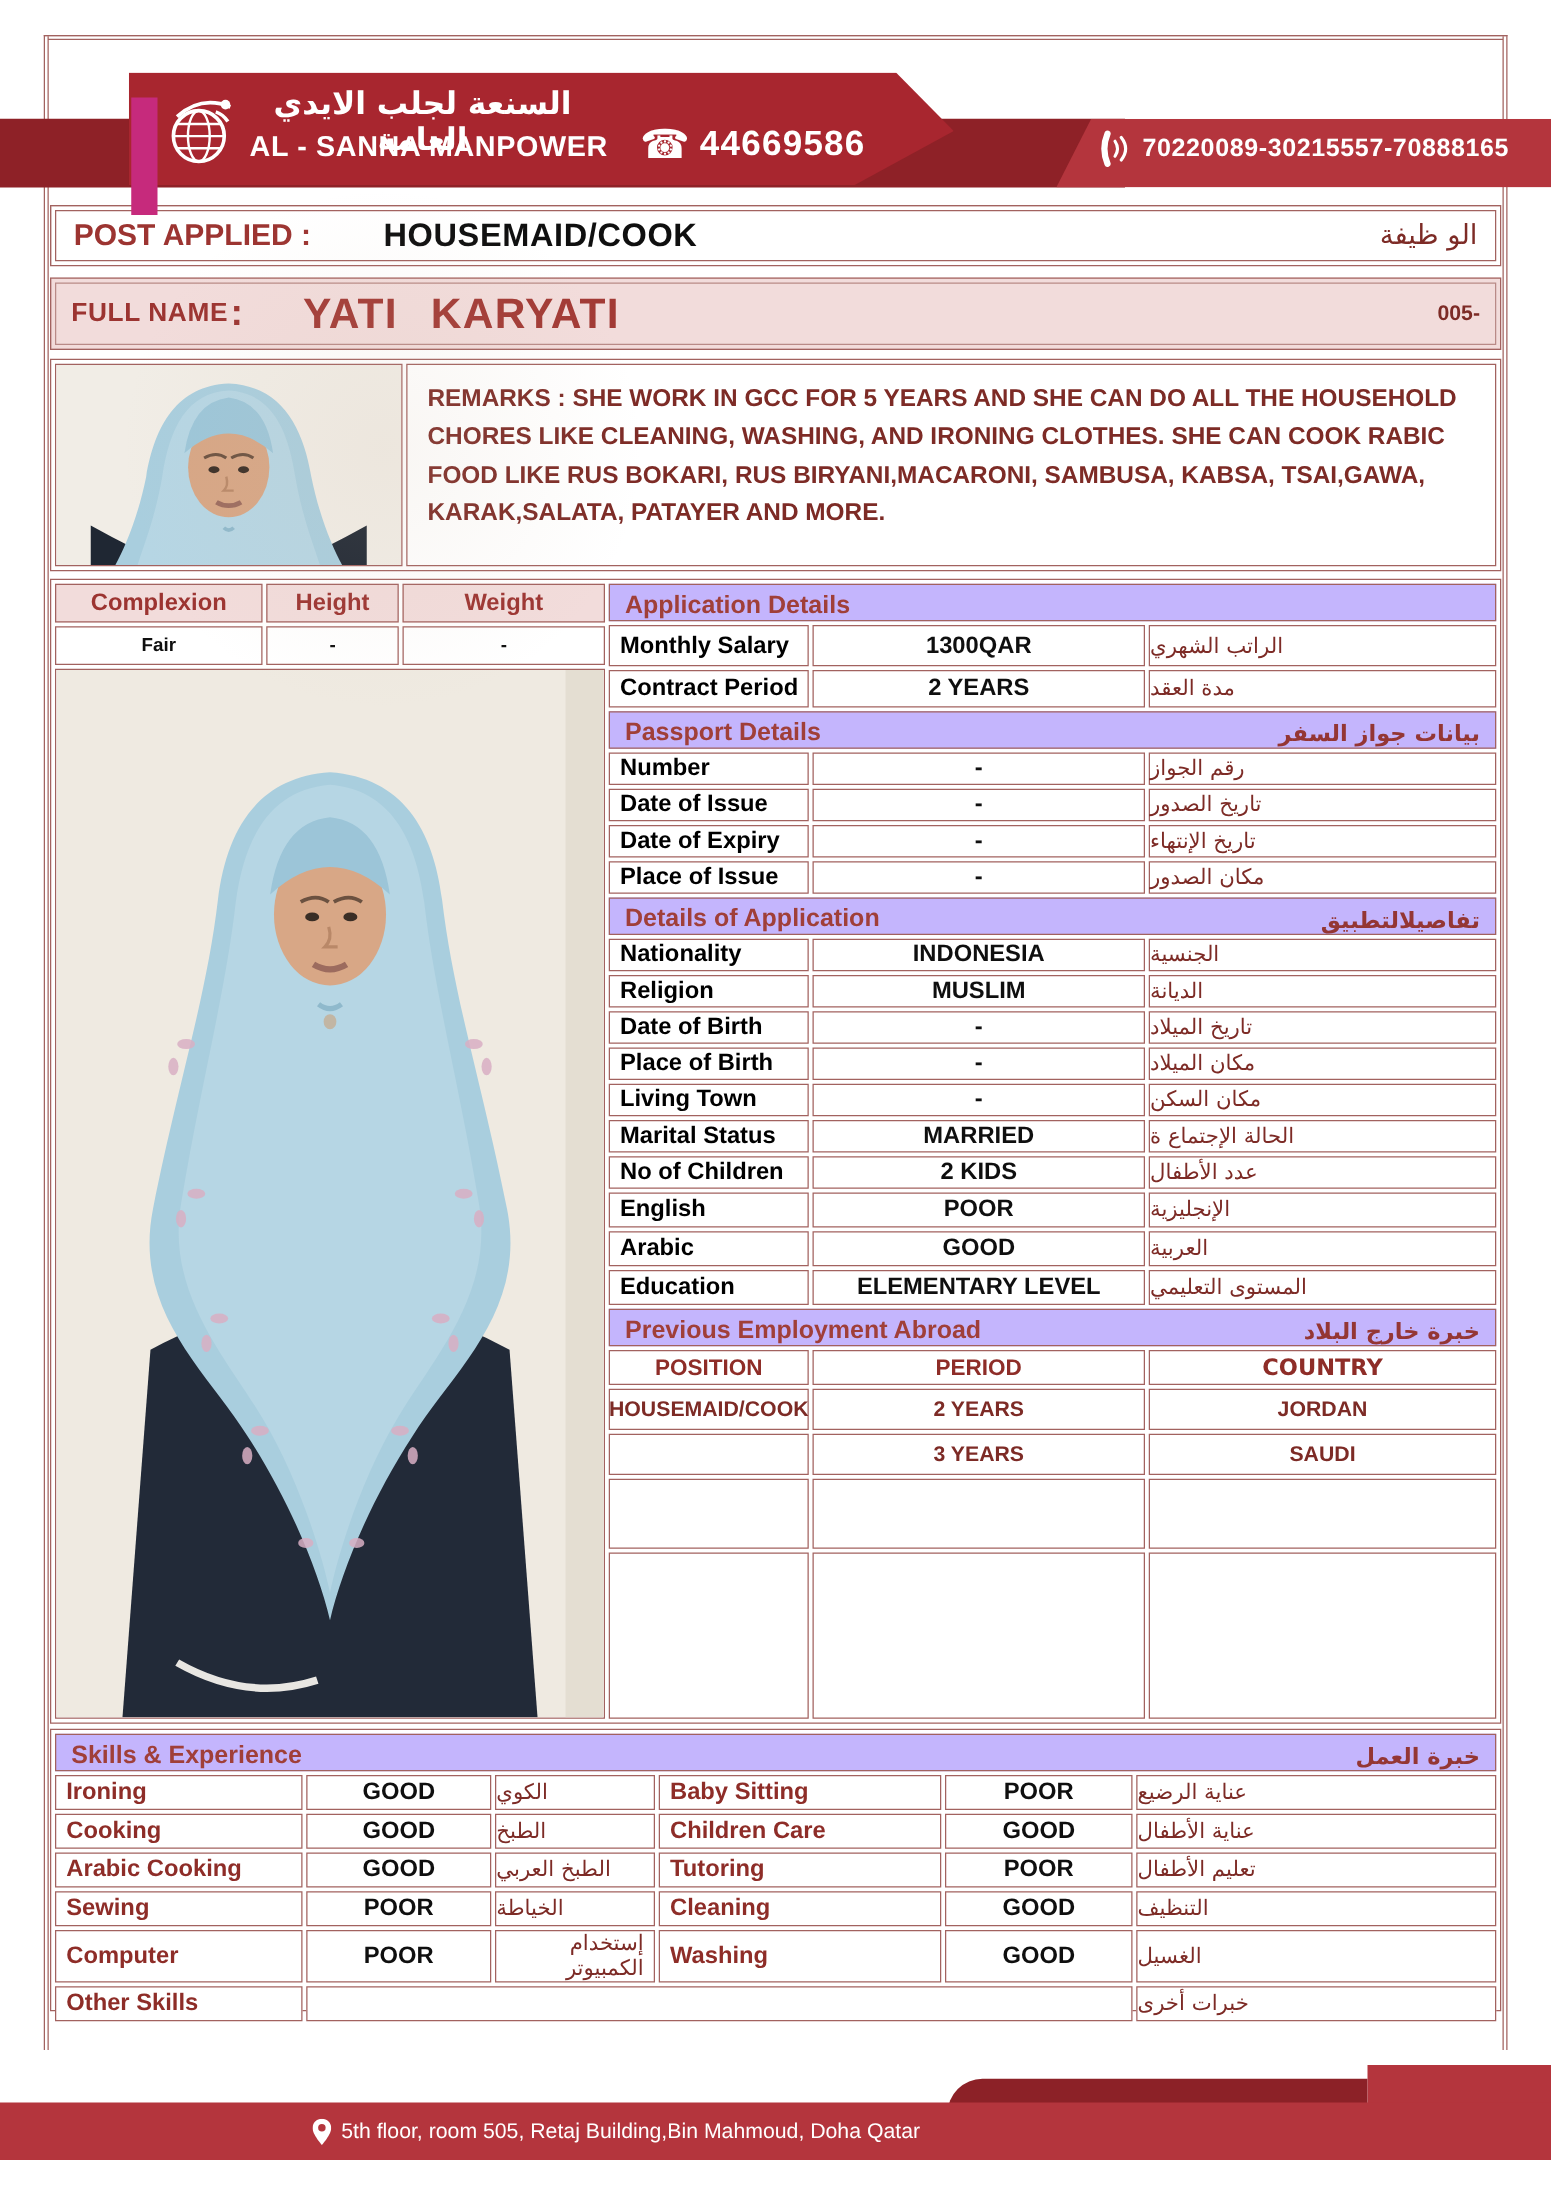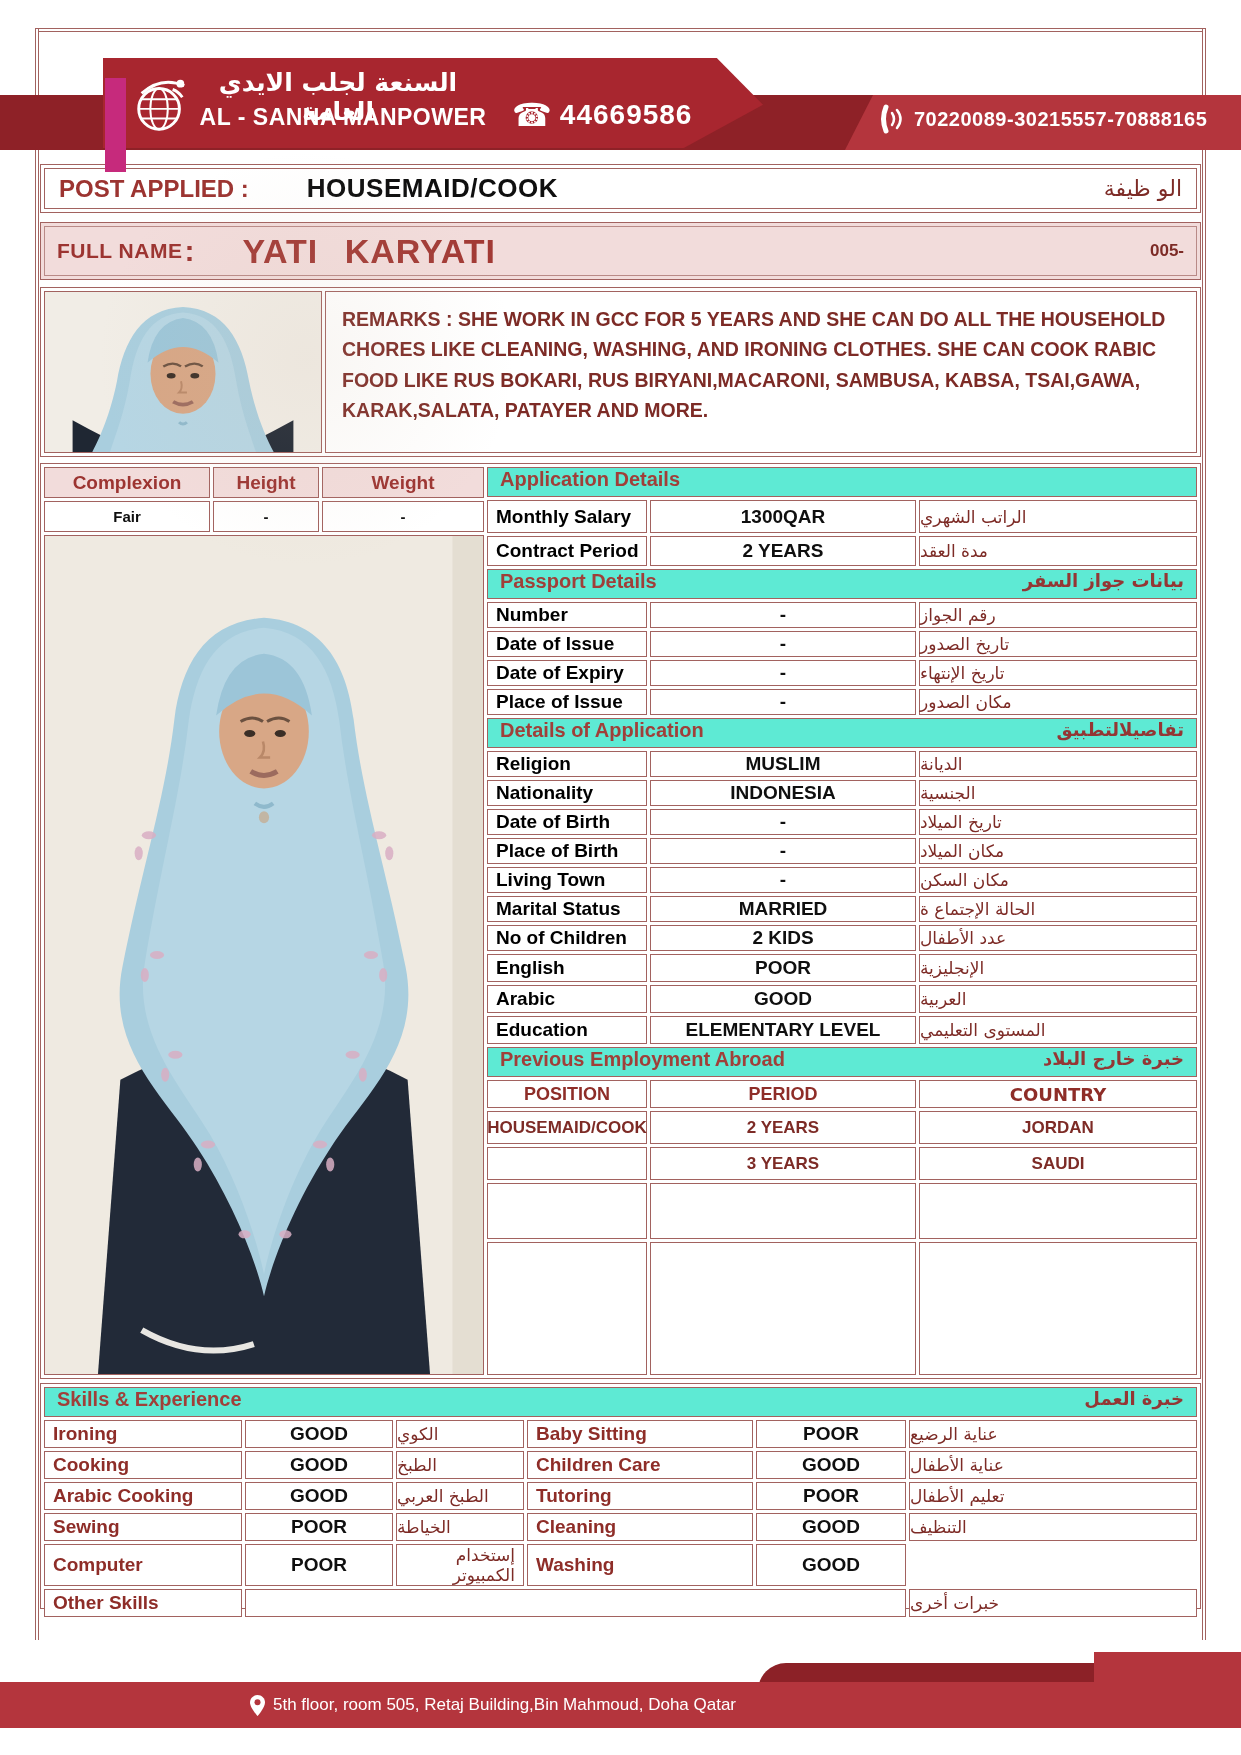--- a/index.html
+++ b/index.html
@@ -57,22 +57,22 @@
     font-size:19.5px;line-height:1.56}
 
   
   .main{margin-top:6px;height:916px;display:flex;gap:3px}
   .left{width:440px;flex:none;display:flex;flex-direction:column;gap:3px}
   .left .hdr3,.left .val3{display:grid;grid-template-columns:166px 106px 1fr;gap:3px;flex:none}
   .left .hdr3 .cell{justify-content:center;font-size:19px;font-weight:bold;color:#9c3431;height:31px}
   .left .val3 .cell{justify-content:center;font-size:15px;font-weight:bold;color:#0f0f0f;height:31px}
   .photo-b{flex:1;overflow:hidden;position:relative}
   .right{flex:1;display:flex;flex-direction:column;gap:3px}
-  .sec{flex:none;min-height:30px;background:#5eead4;border:1px solid #a2625f;display:flex;
-    align-items:flex-start;justify-content:space-between;padding:0 12px}
+  .sec{flex:none;min-height:30px;background:#c4b5fd;border:1px solid #a2625f;display:flex;
+    align-items:flex-end;justify-content:space-between;padding:0 12px}
   .sec .en{font-size:20px;font-weight:bold;color:#a03f39}
   .sec .arh{font-size:18px;font-weight:bold;color:#943634;font-family:"DejaVu Sans",sans-serif}
   .r{flex:none;display:grid;grid-template-columns:160px 266px 1fr;gap:3px;min-height:26px}
   .r .lbl{padding-left:8px;font-size:19px;font-weight:bold;color:#000000}
   .r .val{justify-content:center;font-size:19px;font-weight:bold;color:#0f0f0f}
   .r .arc{justify-content:flex-end;padding-right:10px;font-size:17px;color:#7d2b26;
     font-family:"DejaVu Sans",sans-serif}
   .r.h33{min-height:33px}.r.h30{min-height:30px}.r.h28{min-height:28px}
   .r.h56{min-height:56px}.r.grow{flex:1}
   .emp .lbl,.emp .val,.emp .arc{justify-content:center;padding:0;font-size:17px;font-weight:bold}
@@ -234,28 +234,28 @@
         <div class="cell lbl">Place of Issue</div>
         <div class="cell val">-</div>
         <div class="cell arc" dir="rtl">مكان الصدور</div>
       </div>
 
       <div class="sec">
         <span class="en">Details of Application</span>
         <span class="arh" dir="rtl">تفاصيلالتطبيق</span>
       </div>
       <div class="r">
+        <div class="cell lbl">Nationality</div>
+        <div class="cell val">INDONESIA</div>
+        <div class="cell arc" dir="rtl">الجنسية</div>
+      </div>
+      <div class="r">
         <div class="cell lbl">Religion</div>
         <div class="cell val">MUSLIM</div>
         <div class="cell arc" dir="rtl">الديانة</div>
-      </div>
-      <div class="r">
-        <div class="cell lbl">Nationality</div>
-        <div class="cell val">INDONESIA</div>
-        <div class="cell arc" dir="rtl">الجنسية</div>
       </div>
       <div class="r">
         <div class="cell lbl">Date of Birth</div>
         <div class="cell val">-</div>
         <div class="cell arc" dir="rtl">تاريخ الميلاد</div>
       </div>
       <div class="r">
         <div class="cell lbl">Place of Birth</div>
         <div class="cell val">-</div>
         <div class="cell arc" dir="rtl">مكان الميلاد</div>
@@ -360,20 +360,21 @@
       <div class="cell lbl">Cleaning</div>
       <div class="cell val">GOOD</div>
       <div class="cell arc" dir="rtl">التنظيف</div>
     </div>
     <div class="s">
       <div class="cell lbl">Computer</div>
       <div class="cell val">POOR</div>
       <div class="cell arc" dir="rtl">إستخدام الكمبيوتر</div>
       <div class="cell lbl">Washing</div>
       <div class="cell val">GOOD</div>
+      <div class="cell arc" dir="rtl">الغسيل</div>
     </div>
     <div class="s last">
       <div class="cell lbl">Other Skills</div>
       <div class="cell span4"></div>
       <div class="cell arc" dir="rtl">خبرات أخرى</div>
     </div>
   </section>
 
   <div class="wm"></div>
 </div>

